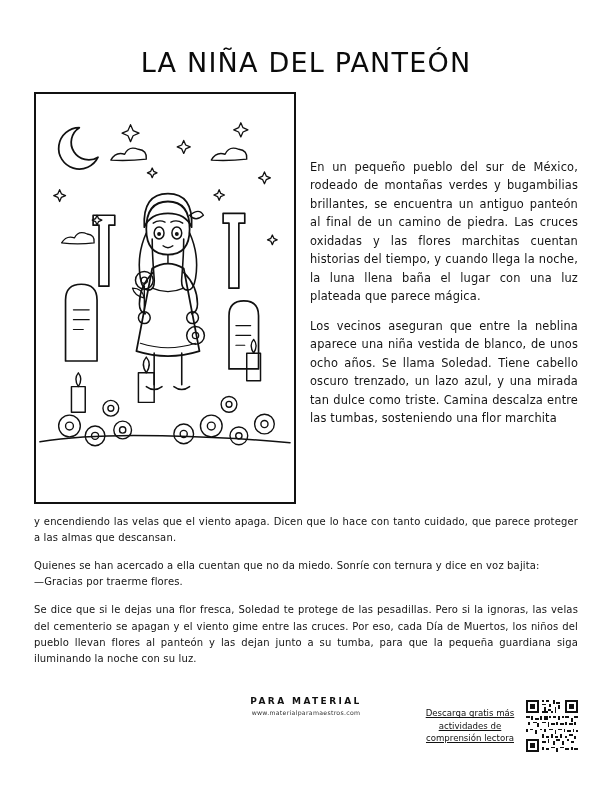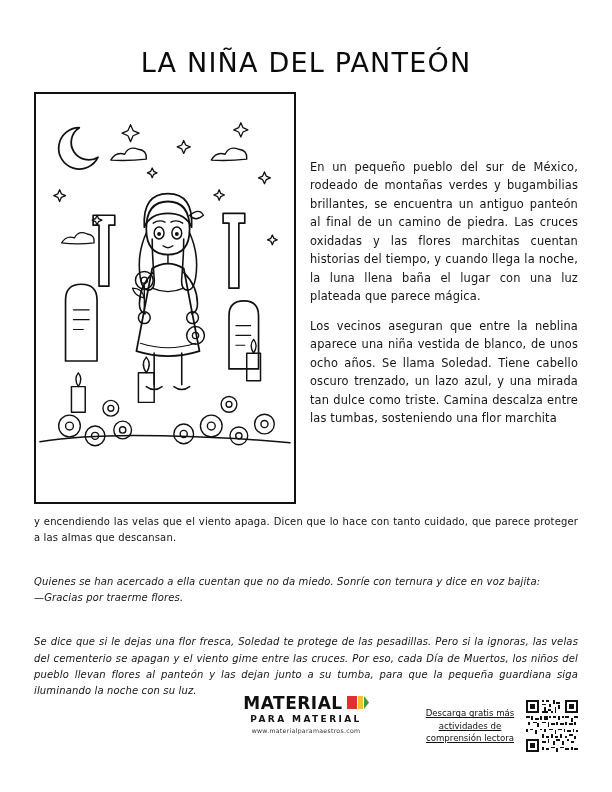--- a/index.html
+++ b/index.html
@@ -82,21 +82,21 @@
 
   .wrap-para {
     font-family: "DejaVu Sans", sans-serif;
     font-size: 10px;
     line-height: 1.62;
     color: #141414;
     text-align: justify;
     letter-spacing: 0.15px;
   }
 
-  .para-gap { margin-top: 28px; font-style: italic; }
+  .para-gap { margin-top: 12px; }
 
   
   .footer {
     position: absolute;
     left: 0;
     right: 0;
     bottom: 14px;
     height: 84px;
   }
 
@@ -289,28 +289,20 @@
   <div class="below-block">
     <p class="wrap-para">y encendiendo las velas que el viento apaga. Dicen que lo hace con tanto cuidado, que parece proteger a las almas que descansan.</p>
     <p class="wrap-para para-gap" style="white-space: pre-line;">Quienes se han acercado a ella cuentan que no da miedo. Sonríe con ternura y dice en voz bajita:
 —Gracias por traerme flores.</p>
     <p class="wrap-para para-gap">Se dice que si le dejas una flor fresca, Soledad te protege de las pesadillas. Pero si la ignoras, las velas del cementerio se apagan y el viento gime entre las cruces. Por eso, cada Día de Muertos, los niños del pueblo llevan flores al panteón y las dejan junto a su tumba, para que la pequeña guardiana siga iluminando la noche con su luz.</p>
   </div>
 
   <div class="footer">
 
     <div class="brand">
-      <div class="brand-row">
-        <span class="brand-main">MATERIAL</span>
-        <svg width="22" height="18" viewBox="0 0 22 18">
-          <rect x="0" y="2" width="10" height="13" fill="#e03030"></rect>
-          <rect x="11" y="2" width="5" height="13" fill="#f2c230"></rect>
-          <polygon points="17,2 22,8.5 17,15" fill="#3a9b4a"></polygon>
-        </svg>
-      </div>
       <div class="brand-sub">PARA MATERIAL</div>
       <div class="brand-url">www.materialparamaestros.com</div>
     </div>
 
     <div class="promo">
       <div class="promo-text">Descarga gratis más actividades de comprensión lectora</div>
       <svg class="qr" viewBox="0 0 29 29" shape-rendering="crispEdges">
         <rect width="29" height="29" fill="#fff"></rect>
         <g fill="#111">
           <rect x="0" y="0" width="7" height="7"></rect>

